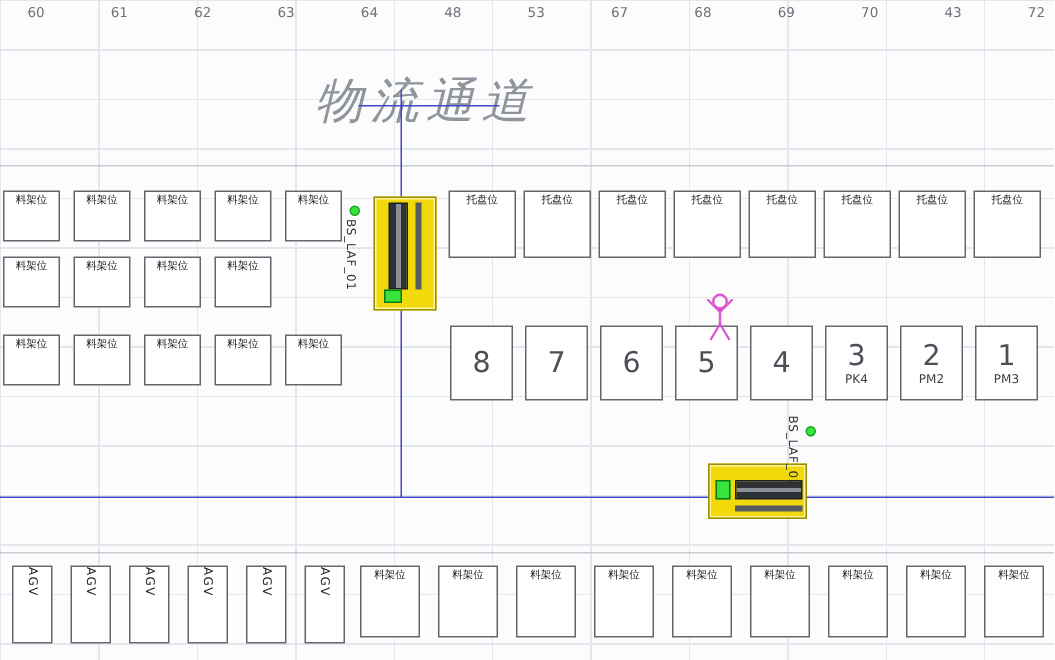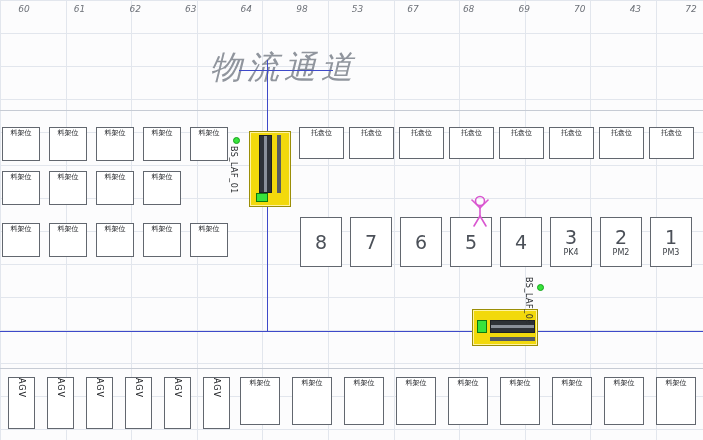--- a/index.html
+++ b/index.html
@@ -10,21 +10,21 @@
     background-color:#fcfcfd;
     background-image:
       repeating-linear-gradient(to bottom, #e2e6ed 0, #e2e6ed 1px, transparent 1px, transparent 33px),
       repeating-linear-gradient(to right,  #e2e6ed 0, #e2e6ed 1px, transparent 1px, transparent 65.6px);
   }
   .h-sep { position:absolute; left:0; width:703px; height:1px; background:#c6cbd4; }
   .sep-top { top:110px; } .sep-bottom { top:368px; }
 
   
   .ruler { position:absolute; top:4px; left:14px; right:2px; display:flex;
-           justify-content:space-between; color:#6d7178; font-size:9px;font-style:italic; }
+           justify-content:space-between; color:#6d7178; font-size:9px; }
   .ruler-num { width:20px; text-align:center; }
 
   
   .title { position:absolute; left:210px; top:46px; font-size:32px; color:#90959d;
            letter-spacing:5px; font-weight:400; white-space:nowrap;font-style:italic; }
 
   
   .path { position:absolute; background:var(--path-blue, #3e49c9); }
   .path-v { left:267px; top:60px;  width:1px;  height:272px; }
   .path-h { left:0;     top:331px; width:703px; height:1px; }
@@ -34,21 +34,21 @@
   .slot { position:relative; background:#fff; border:1px solid #62676f; color:#16181c;
           display:flex; align-items:flex-start; justify-content:center; text-align:center; }
 
   .rack-row { position:absolute; display:flex; gap:9px; }
   .rack-row .slot { width:38px; height:34px; font-size:7px; }
   .row1 { left:2px; top:127px; }
   .row2 { left:2px; top:171px; }
   .row3 { left:2px; top:223px; }
 
   .pallet-row { position:absolute; left:299px; top:127px; display:flex; gap:5px; }
-  .pallet-row .slot { width:45px; height:32px; font-size:7px; }
+  .pallet-row .slot { width:45px; height:45px; font-size:7px; }
 
   .station-row { position:absolute; left:300px; top:217px; display:flex; gap:8px; }
   .station { width:42px; height:50px; background:#fff; border:1px solid #62676f;
              display:flex; flex-direction:column; align-items:center; justify-content:center; }
   .station .num { font-size:19px; line-height:21px; color:#4b5058; }
   .station .sub { font-size:8px;  line-height:9px;  color:#3c4046; }
   .station .sub:empty { display:none; }
 
   
   .machine { position:absolute; background:var(--machine-yellow, #f2d90c);
@@ -95,21 +95,21 @@
   <div class="h-sep sep-top"></div>
   <div class="h-sep sep-bottom"></div>
 
   <div class="ruler">
 
   <span class="ruler-num">60</span>
       <span class="ruler-num">61</span>
       <span class="ruler-num">62</span>
       <span class="ruler-num">63</span>
       <span class="ruler-num">64</span>
-      <span class="ruler-num">98</span>
+      <span class="ruler-num">48</span>
       <span class="ruler-num">53</span>
       <span class="ruler-num">67</span>
       <span class="ruler-num">68</span>
       <span class="ruler-num">69</span>
       <span class="ruler-num">70</span>
       <span class="ruler-num">43</span>
       <span class="ruler-num">72</span>
     </div>
 
   <div class="title">物流通道</div>

